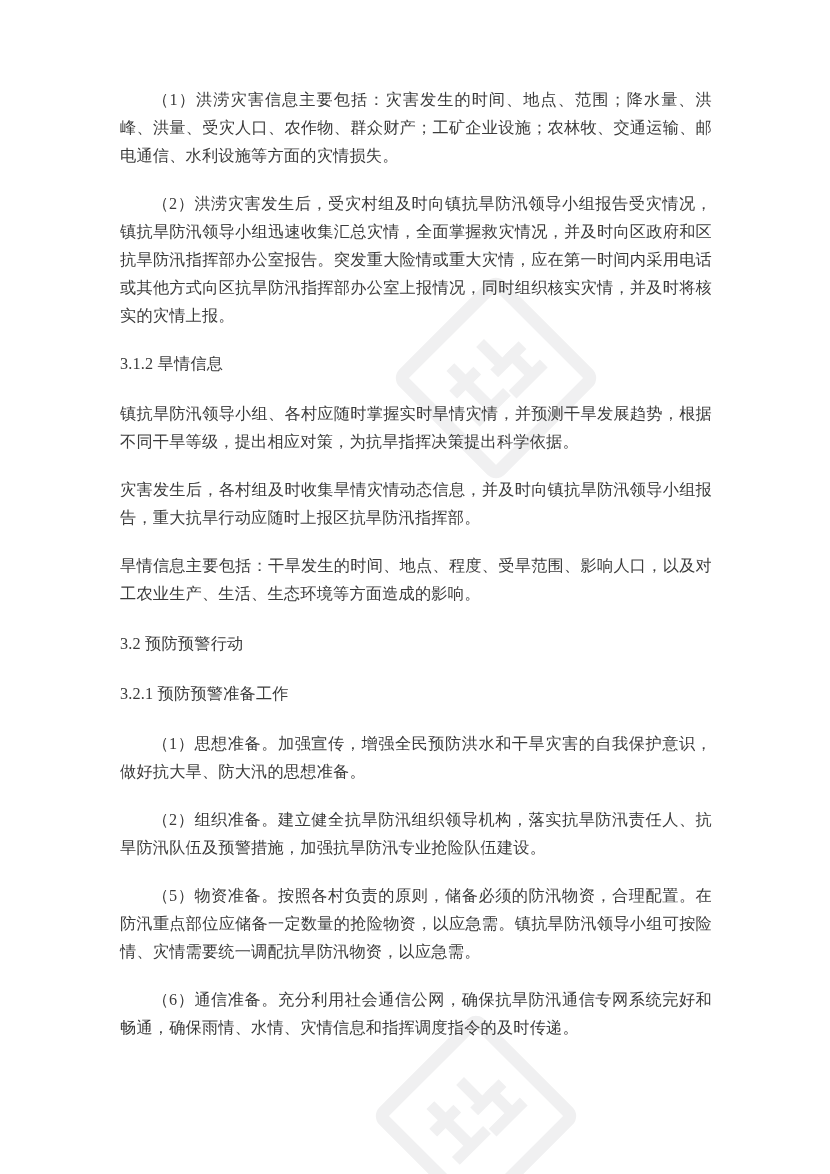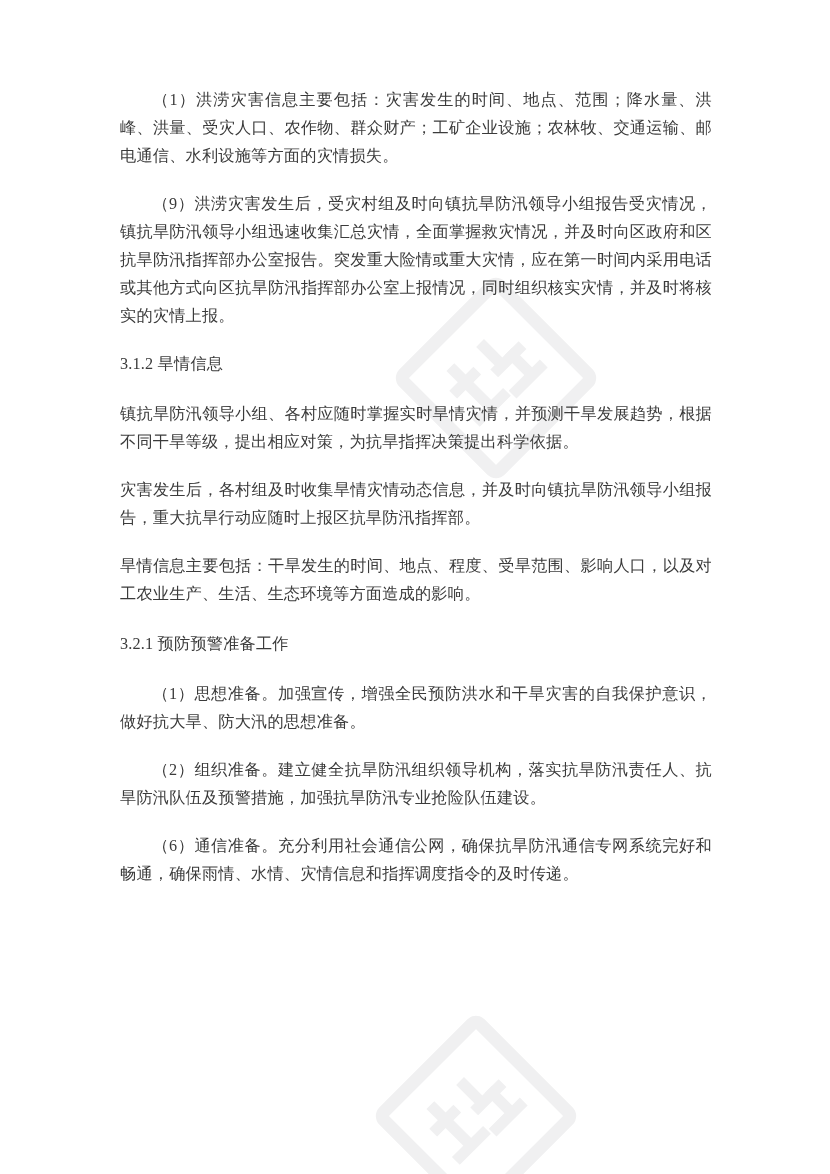--- a/index.html
+++ b/index.html
@@ -115,36 +115,38 @@
           <rect x="110" y="128" width="44" height="11"></rect>
         </g>
       </g>
     </svg>
   </div>
 
   <div class="content">
 
     <p class="para indent">（1）洪涝灾害信息主要包括：灾害发生的时间、地点、范围；降水量、洪峰、洪量、受灾人口、农作物、群众财产；工矿企业设施；农林牧、交通运输、邮电通信、水利设施等方面的灾情损失。</p>
 
-    <p class="para indent">（9）洪涝灾害发生后，受灾村组及时向镇抗旱防汛领导小组报告受灾情况，镇抗旱防汛领导小组迅速收集汇总灾情，全面掌握救灾情况，并及时向区政府和区抗旱防汛指挥部办公室报告。突发重大险情或重大灾情，应在第一时间内采用电话或其他方式向区抗旱防汛指挥部办公室上报情况，同时组织核实灾情，并及时将核实的灾情上报。</p>
+    <p class="para indent">（2）洪涝灾害发生后，受灾村组及时向镇抗旱防汛领导小组报告受灾情况，镇抗旱防汛领导小组迅速收集汇总灾情，全面掌握救灾情况，并及时向区政府和区抗旱防汛指挥部办公室报告。突发重大险情或重大灾情，应在第一时间内采用电话或其他方式向区抗旱防汛指挥部办公室上报情况，同时组织核实灾情，并及时将核实的灾情上报。</p>
 
     <h3 class="heading gap-md">3.1.2 旱情信息</h3>
 
     <p class="para">镇抗旱防汛领导小组、各村应随时掌握实时旱情灾情，并预测干旱发展趋势，根据不同干旱等级，提出相应对策，为抗旱指挥决策提出科学依据。</p>
 
     <p class="para">灾害发生后，各村组及时收集旱情灾情动态信息，并及时向镇抗旱防汛领导小组报告，重大抗旱行动应随时上报区抗旱防汛指挥部。</p>
 
     <p class="para gap-md">旱情信息主要包括：干旱发生的时间、地点、程度、受旱范围、影响人口，以及对工农业生产、生活、生态环境等方面造成的影响。</p>
 
+    <h3 class="heading gap-md">3.2 预防预警行动</h3>
 
     <h3 class="heading gap-md">3.2.1 预防预警准备工作</h3>
 
     <p class="para indent">（1）思想准备。加强宣传，增强全民预防洪水和干旱灾害的自我保护意识，做好抗大旱、防大汛的思想准备。</p>
 
     <p class="para indent">（2）组织准备。建立健全抗旱防汛组织领导机构，落实抗旱防汛责任人、抗旱防汛队伍及预警措施，加强抗旱防汛专业抢险队伍建设。</p>
 
 
 
+    <p class="para indent">（5）物资准备。按照各村负责的原则，储备必须的防汛物资，合理配置。在防汛重点部位应储备一定数量的抢险物资，以应急需。镇抗旱防汛领导小组可按险情、灾情需要统一调配抗旱防汛物资，以应急需。</p>
 
     <p class="para indent">（6）通信准备。充分利用社会通信公网，确保抗旱防汛通信专网系统完好和畅通，确保雨情、水情、灾情信息和指挥调度指令的及时传递。</p>
 
   </div>
 </div>
 
 </body></html>

